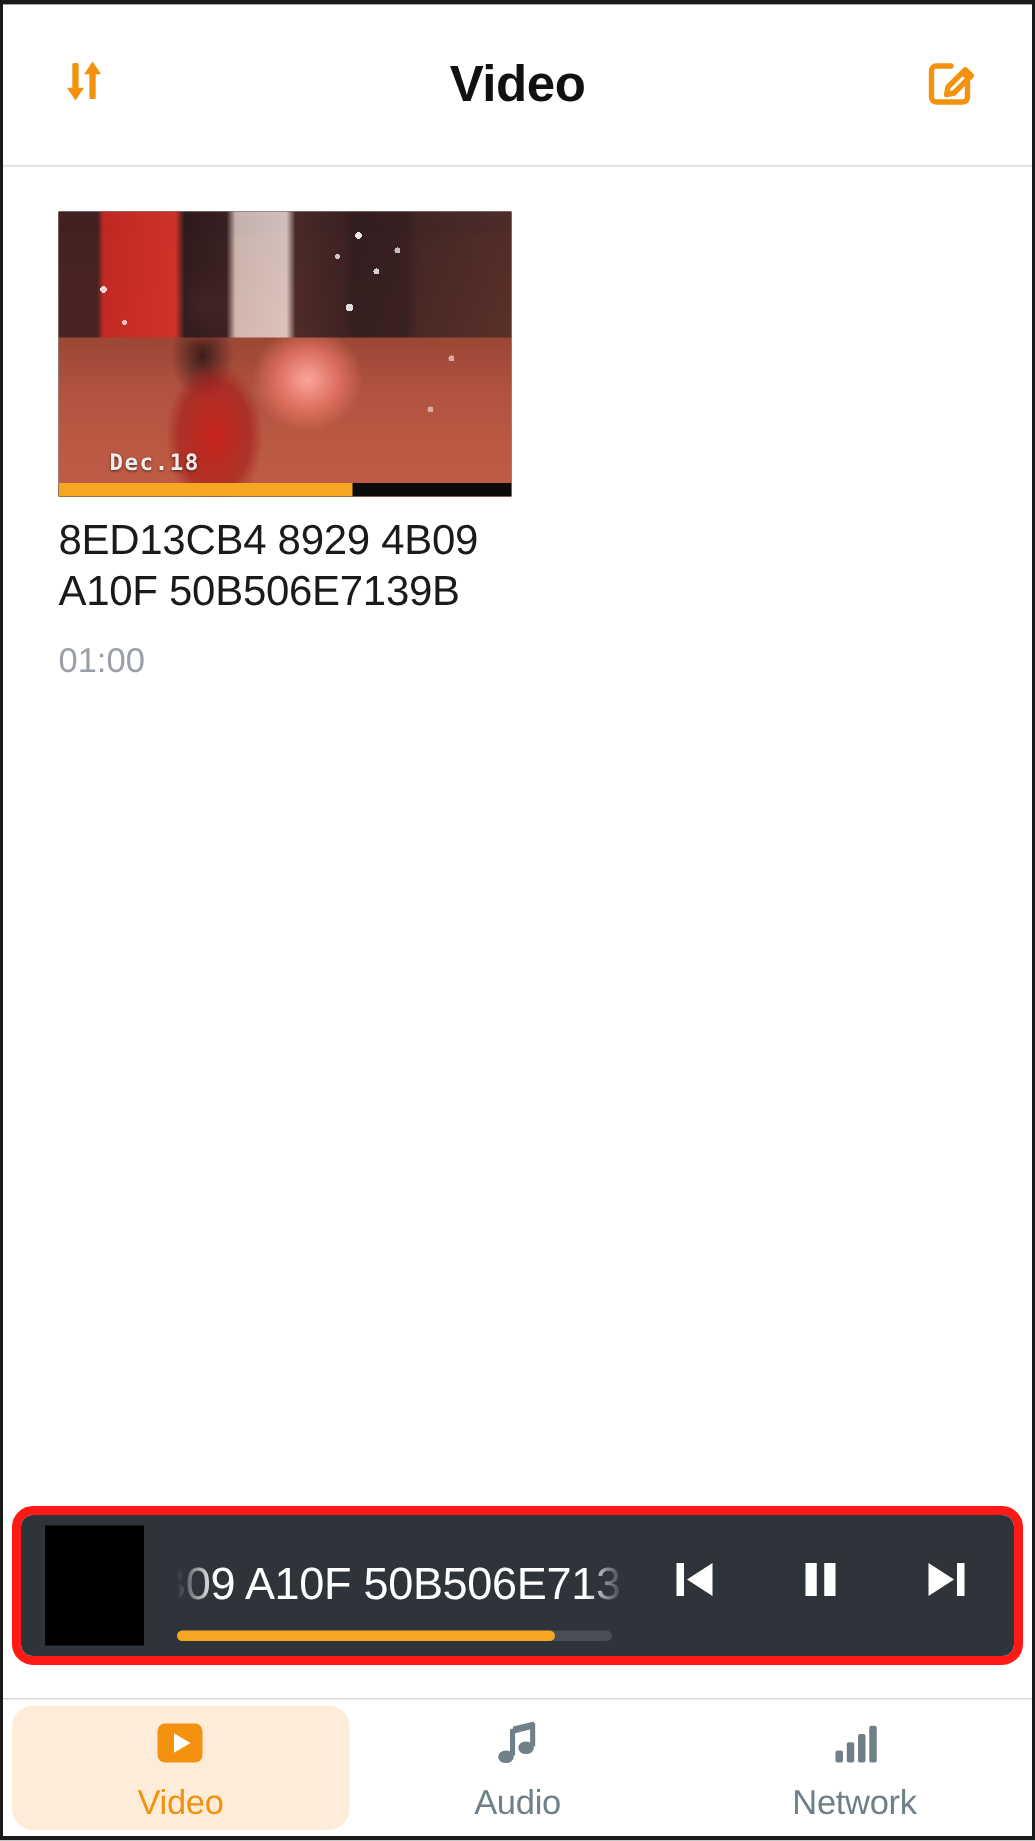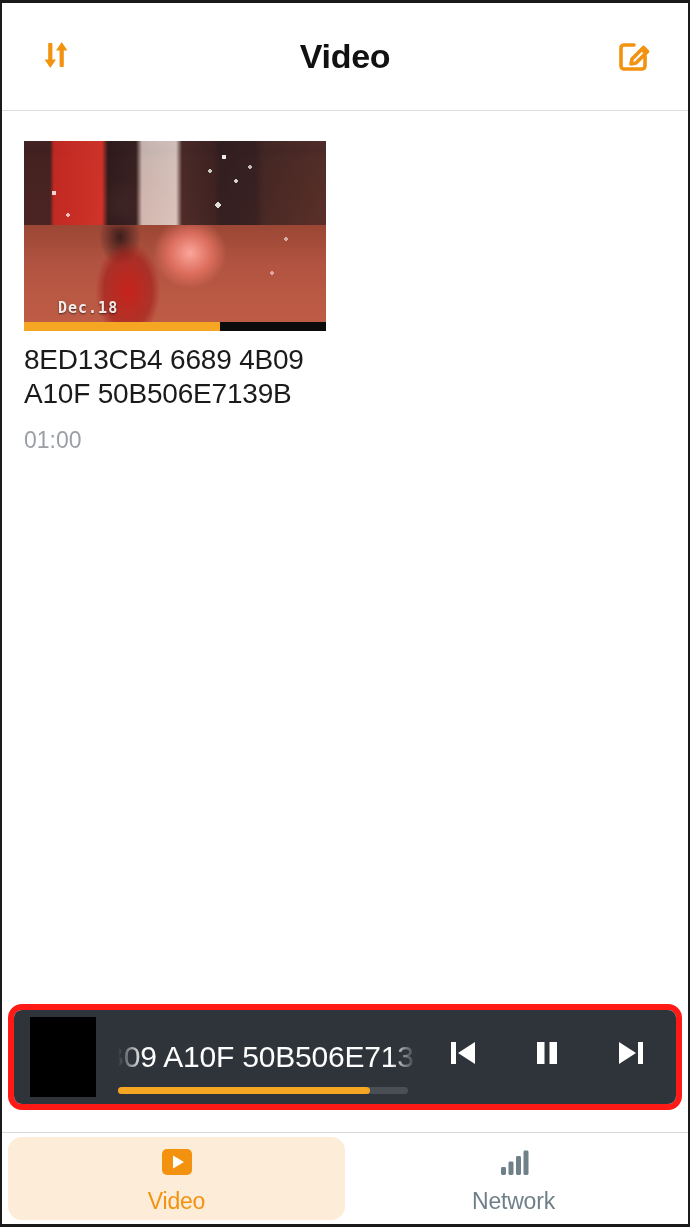--- a/index.html
+++ b/index.html
@@ -63,20 +63,21 @@
     justify-content: center;
     cursor: pointer;
   }
 
   
   .list {
     flex: 1 1 auto;
     background: #ffffff;
     overflow: hidden;
     position: relative;
+    padding-left: 15px;
   }
   .video-item {
     padding: 14px 0 0 22px;
     display: block;
     cursor: pointer;
   }
   .thumb-wrap {
     position: relative;
     width: 302px;
     height: 190px;
@@ -358,21 +359,21 @@
     <div class="video-item">
       <div class="thumb-wrap">
         <div class="thumb-img"></div>
         <div class="thumb-top-people"></div>
         <div class="thumb-confetti"></div>
         <div class="thumb-stamp">Dec.18</div>
         <div class="thumb-progress-track">
           <div class="thumb-progress-fill" id="thumbFill" style="width: 65%;"></div>
         </div>
       </div>
-      <div class="item-title">8ED13CB4 6689 4B09 A10F 50B506E7139B</div>
+      <div class="item-title">8ED13CB4 8929 4B09 A10F 50B506E7139B</div>
       <div class="item-duration">01:00</div>
     </div>
   </div>
 
   <div class="mini-wrap">
     <div class="mini-highlight">
       <div class="mini-player">
 
         <div class="mini-thumb">
           <div class="mini-thumb-inner"></div>
@@ -423,20 +424,34 @@
     <div class="tab active">
       <div class="tab-icon">
         <svg width="38" height="38" viewBox="0 0 38 38">
           <rect x="4" y="6" width="30" height="26" rx="5" fill="#f2920f"></rect>
           <path d="M15 12.5 L26 19 L15 25.5 Z" fill="#ffffff"></path>
         </svg>
       </div>
       <div class="tab-label">Video</div>
     </div>
 
+    <div class="tab">
+      <div class="tab-icon">
+        <svg width="38" height="38" viewBox="0 0 38 38">
+          <g fill="#6f8089">
+            <path d="M16 8 L30 4.6 V9.4 L16 12.8 Z"></path>
+            <rect x="14" y="9.5" width="3.4" height="18" rx="1"></rect>
+            <rect x="27.4" y="5.5" width="3.4" height="16" rx="1"></rect>
+            <ellipse cx="11.3" cy="28.2" rx="5.2" ry="4.2"></ellipse>
+            <ellipse cx="24.7" cy="22.2" rx="5.2" ry="4.2"></ellipse>
+          </g>
+        </svg>
+      </div>
+      <div class="tab-label">Audio</div>
+    </div>
 
 
     <div class="tab">
       <div class="tab-icon">
         <svg width="38" height="38" viewBox="0 0 38 38">
           <g fill="#6f8089">
             <rect x="6" y="24" width="5" height="8" rx="1.4"></rect>
             <rect x="13.5" y="18.5" width="5" height="13.5" rx="1.4"></rect>
             <rect x="21" y="13" width="5" height="19" rx="1.4"></rect>
             <rect x="28.5" y="7.5" width="5" height="24.5" rx="1.4"></rect>

